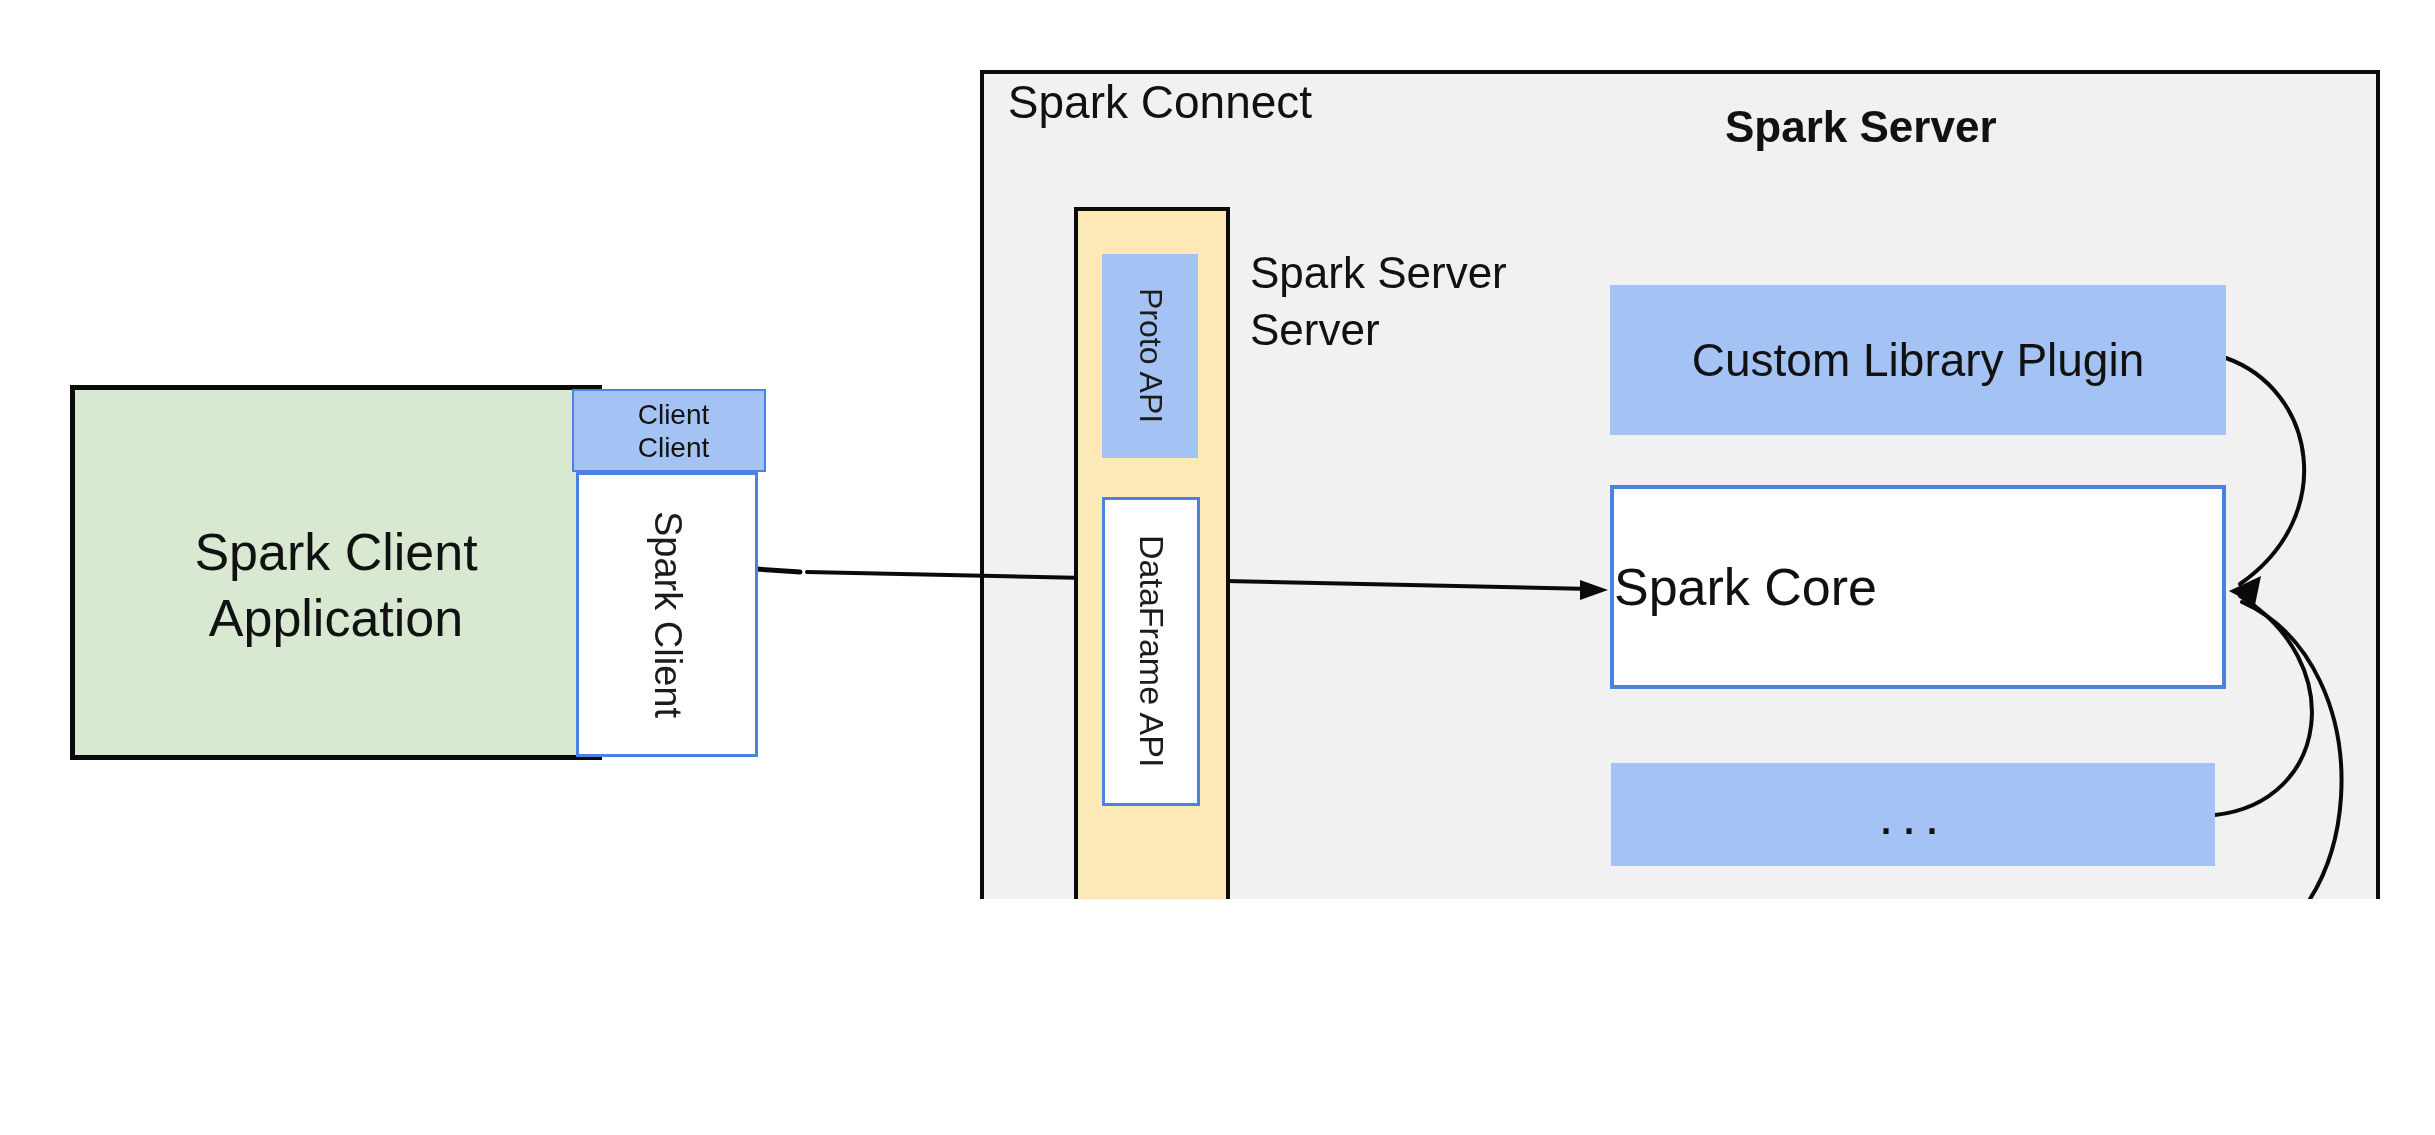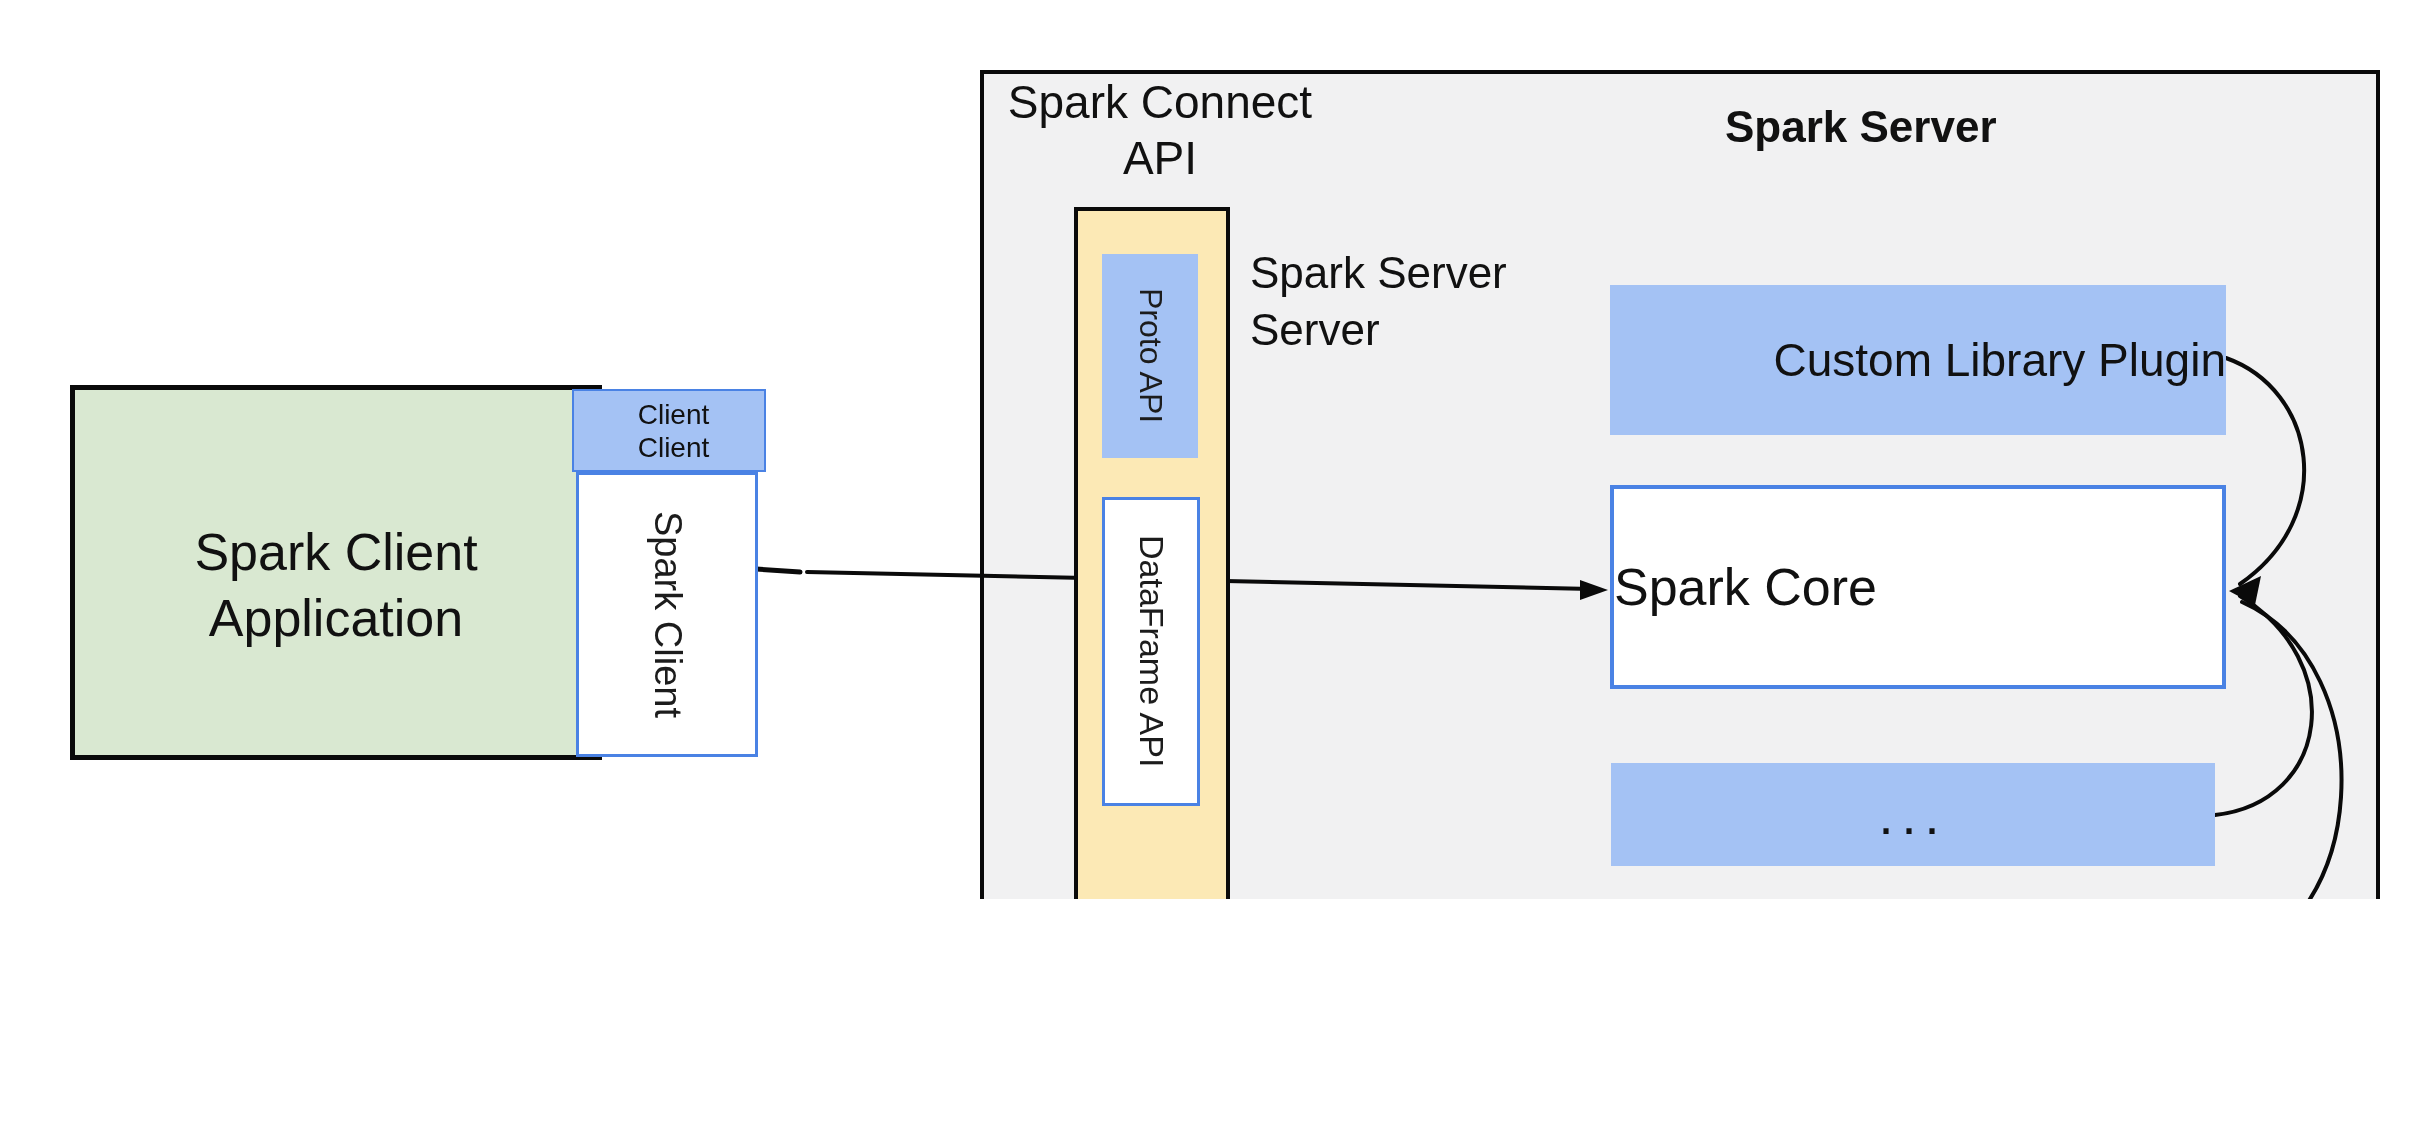--- a/index.html
+++ b/index.html
@@ -78,21 +78,21 @@
     color:#1c1c1c;
   }
   .proto-box .vtext{font-size:32px;}
   .dataframe-box .vtext{font-size:34px;}
 
   
   .plugin-box{
     left:1610px;top:285px;width:616px;height:150px;
     background:var(--blue-fill,#a4c2f4);
     z-index:4;
-    display:flex;align-items:center;justify-content:flex-end;
+    display:flex;align-items:center;justify-content:center;
     font-size:46px;
   }
   .core-box{
     left:1610px;top:485px;width:616px;height:204px;
     background:#ffffff;
     border:4px solid var(--blue-border,#4a82e4);
     z-index:4;
     display:flex;align-items:center;justify-content:flex-start;
     font-size:52px;
   }
@@ -126,21 +126,20 @@
 </style>
 </head>
 <body>
 
 <div id="canvas">
 
   <div class="abs gray-box"></div>
 
   <div class="abs connect-title">
     <div>Spark Connect</div>
-    <div>API</div>
   </div>
 
   <div class="abs server-title">Spark Server</div>
 
   <div class="abs library-label">
     <div>Spark Server</div>
     <div>Server</div>
   </div>
 
   <svg class="abs arrows" width="2435" height="1135" viewBox="0 0 2435 1135">

